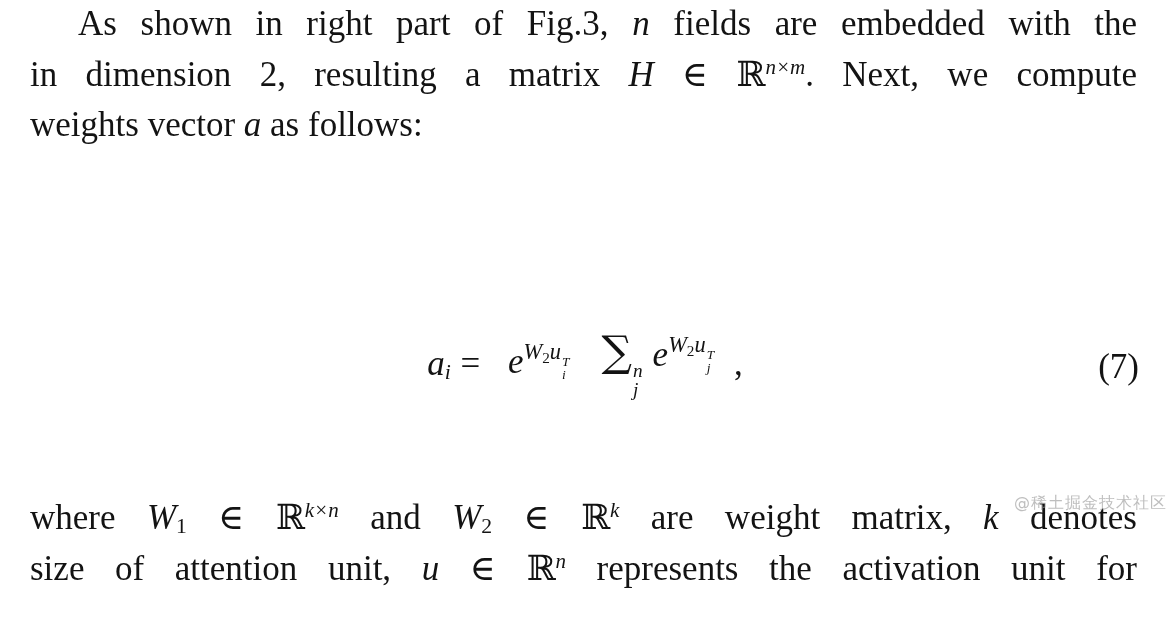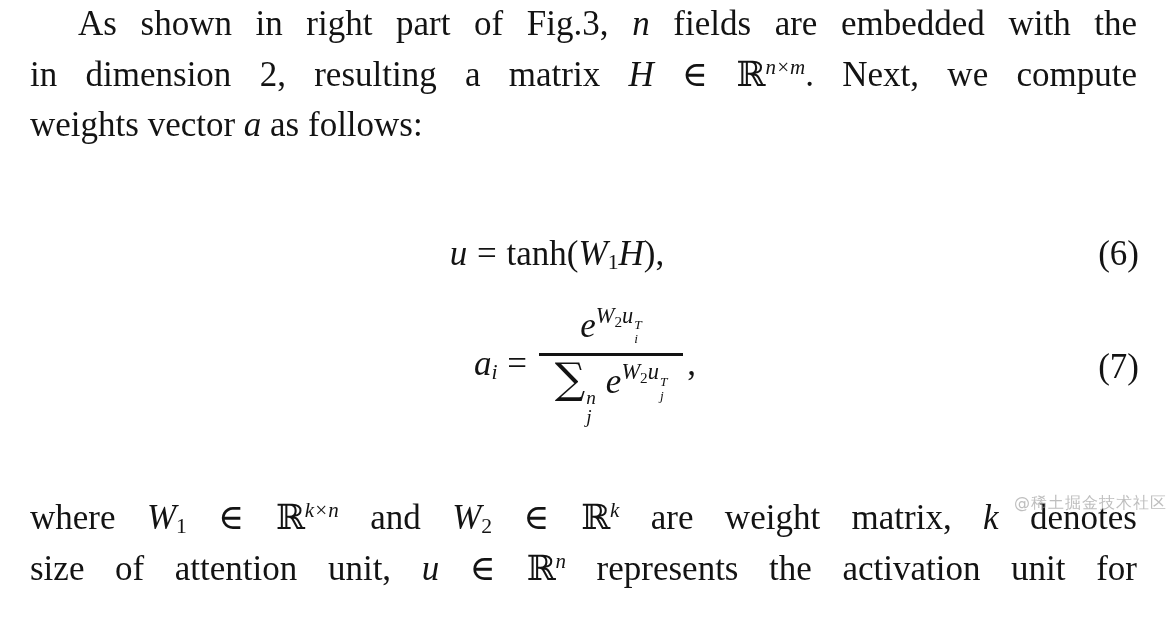--- a/index.html
+++ b/index.html
@@ -30,21 +30,21 @@
   .eq-row { position: absolute; left: 0; right: 0; text-align: center; }
   .eq6 { top: 228px; height: 52px; line-height: 52px; font-size: 35px; }
   .eq6 .eq-content { position: relative; left: -28px; }
   .eq7 { top: 291px; height: 146px; line-height: 146px; font-size: 35px; }
   .eq-num { position: absolute; right: 31px; top: 0; font-size: 35px; font-style: normal; }
   .eq7 .eq-num { top: 50%; transform: translateY(-42%); line-height: 35px; }
   .rel { margin: 0 0.28em; }
 
   
   .frac {
-    display: inline-flex; flex-direction: column; align-items: center;
+    display: inline-flex; flex-direction: row; align-items: center;
     vertical-align: middle; line-height: 1.1; margin: 0 4px 6px 2px;
   }
   .fnum { padding: 0 16px 8px 16px; line-height: 1; padding-top: 6px; }
   .fbar { align-self: stretch; height: 3px; background: #131313; }
   .fden { padding: 8px 16px 0 16px; line-height: 1; }
 
   .exp { font-size: 0.64em; vertical-align: 0.62em; line-height: 0; }
   .exp .esub { font-size: 0.68em; vertical-align: -0.25em; line-height: 0; }
   .stack {
     display: inline-flex; flex-direction: column; align-items: flex-start;
@@ -68,24 +68,20 @@
 <body>
 
 <div class="page">
 
   <div class="para p1">
     <div class="line just"><span class="indent"></span><span>As shown in right part of Fig.3, </span><span class="it">n</span><span> fields are embedded with the</span></div>
     <div class="line just"><span>in dimension 2, resulting a matrix </span><span class="it">H</span><span> ∈ </span><span class="bb">ℝ</span><span class="sup">n×m</span><span>. Next, we compute</span></div>
     <div class="line lastline"><span>weights vector </span><span class="it">a</span><span> as follows:</span></div>
   </div>
 
-  <div class="eq-row eq6">
-    <span class="eq-content"><span class="it">u</span><span class="rel">=</span><span>tanh(</span><span class="it">W</span><span class="sub">1</span><span class="it">H</span><span>),</span></span>
-    <span class="eq-num">(6)</span>
-  </div>
 
   <div class="eq-row eq7">
     <span class="eq-content"><span class="it">a</span><span class="sub it">i</span><span class="rel">=</span><span class="frac">
           <span class="fnum"><span class="it">e</span><span class="exp"><span class="it">W</span><span class="esub">2</span><span class="it">u</span><span class="stack">
                 <span>T</span>
                 <span>i</span>
               </span></span></span>
           <span class="fbar"></span>
           <span class="fden"><span class="sigma">∑</span><span class="stack sigstack">
               <span>n</span>

